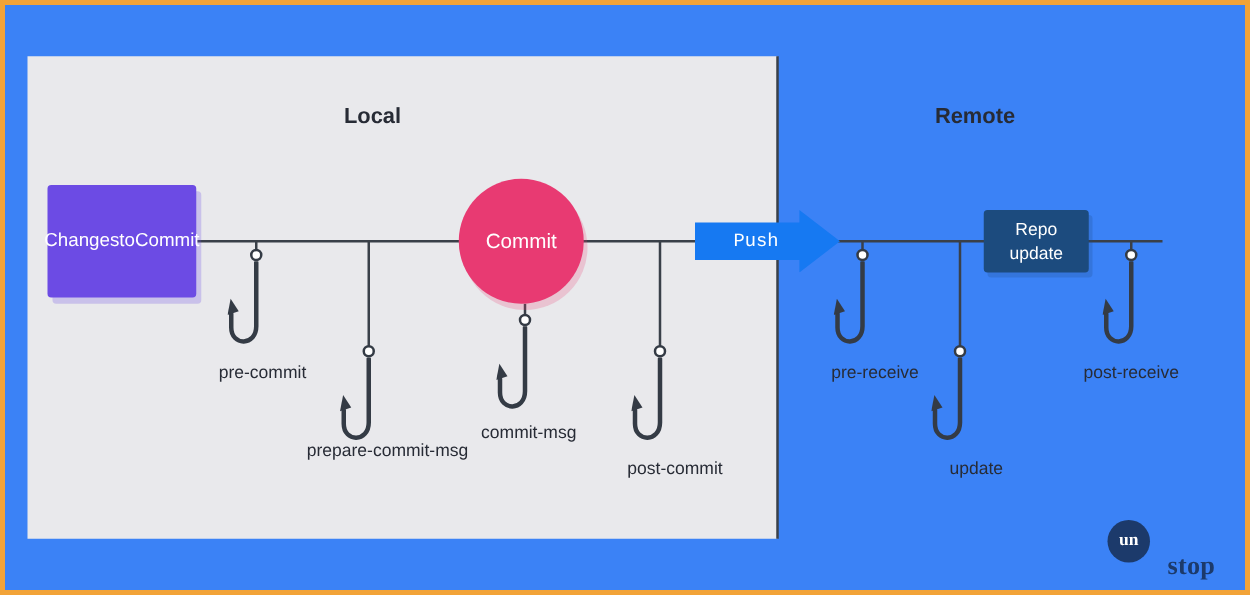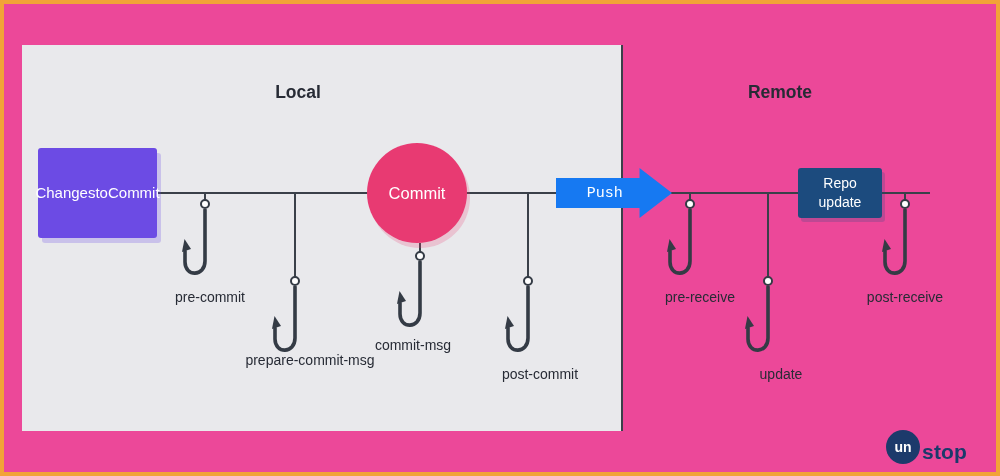--- a/index.html
+++ b/index.html
@@ -1,21 +1,21 @@
 <!DOCTYPE html>
 <html><head>
 <meta charset="utf-8">
 <style>
   * { margin:0; padding:0; box-sizing:border-box; }
   html,body { background:#ffffff; }
   body { font-family:"Liberation Sans", sans-serif; }
 
   .frame {
     position:relative; width:1000px; height:476px;
-    background:#ec4899; overflow:hidden;
+    background:#3b82f6; overflow:hidden;
   }
   .frame-border {
     position:absolute; inset:0; border:4px solid #F2A338;
     pointer-events:none; z-index:50;
   }
 
   .panel-local {
     position:absolute; left:22px; top:45px; width:600px; height:386px;
     background:#E9E9EC;
   }
@@ -56,37 +56,37 @@
   }
   .push-arrow .arrow-label {
     position:absolute; left:6%; top:50%; width:72%; transform:translateY(-50%);
     text-align:center; color:#fff; font-size:15px;font-family:Liberation Mono, monospace;
   }
 
   .repo-box {
     position:absolute; left:787px; top:168px; width:84px; height:50px;
     background:#1C4B7E; border-radius:3px; color:#fff; font-size:14px;
     display:flex; flex-direction:column; align-items:center; justify-content:center;
-    line-height:1.35; box-shadow:3px 4px 0 rgba(28,75,126,0.22);margin-left:11px;
+    line-height:1.35; box-shadow:3px 4px 0 rgba(28,75,126,0.22);
   }
 
   .drop { position:absolute; width:1.5px; background:#3A4049; }
   .eye  {
     position:absolute; width:10px; height:10px; border:2px solid #343B45;
     border-radius:50%; background:#ffffff;
   }
   .hook-svg { position:absolute; width:34px; height:70px; }
   .hook-label {
     position:absolute; width:220px; text-align:center;
     font-size:14px; color:#272B35;
   }
 
   .logo {
     position:absolute; left:886px; top:416px;
-    display:flex; align-items:flex-end; gap:2px;
+    display:flex; align-items:flex-start; gap:14px;font-family:Liberation Serif, serif;
   }
   .logo-circle {
     width:34px; height:34px; border-radius:50%; background:#1C3A6B;
     color:#fff; display:flex; align-items:center; justify-content:center;
     font-weight:700; font-size:14px;
   }
   .logo-text { color:#1C3A6B; font-weight:700; font-size:21px; letter-spacing:0.2px;margin-top:24px; }
 </style>
 </head>
 <body>
@@ -127,21 +127,21 @@
       </svg>
     <div class="hook-label" style="left:200px;top:352px">prepare-commit-msg</div>
   </div>
 
   <div>
     <div class="drop" style="left:419px;top:243px;height:9px"></div>
     <div class="eye" style="left:415px;top:251px"></div>
     <svg class="hook-svg" style="left:397px;top:261px" viewBox="0 0 34 70">
         <use href="#hookshape"></use>
       </svg>
-    <div class="hook-label" style="left:303px;top:337px">commit-msg</div>
+    <div class="hook-label" style="left:313px;top:337px">commit-msg</div>
   </div>
 
   <div>
     <div class="drop" style="left:527px;top:192px;height:85px"></div>
     <div class="eye" style="left:523px;top:276px"></div>
     <svg class="hook-svg" style="left:505px;top:286px" viewBox="0 0 34 70">
         <use href="#hookshape"></use>
       </svg>
     <div class="hook-label" style="left:430px;top:366px">post-commit</div>
   </div>

